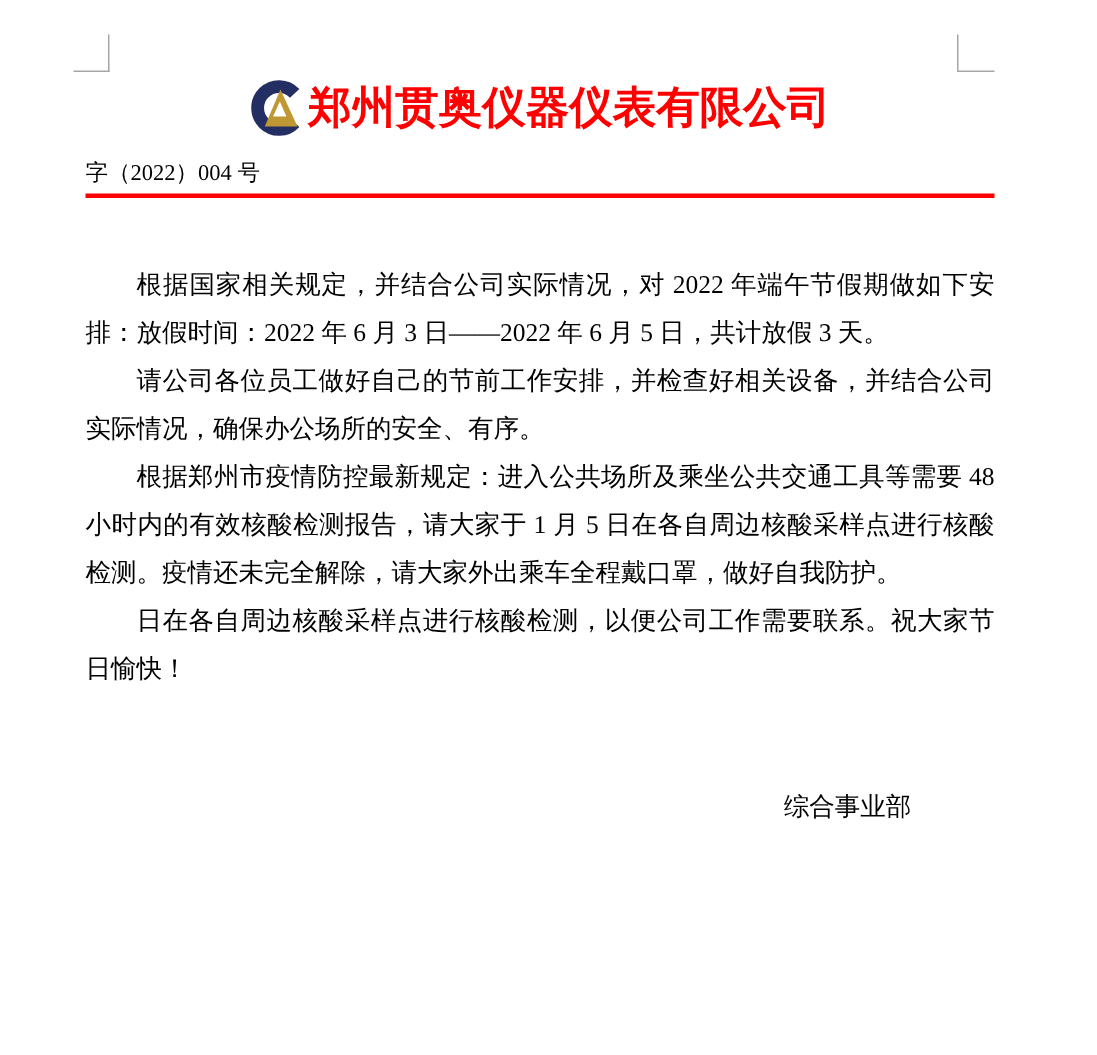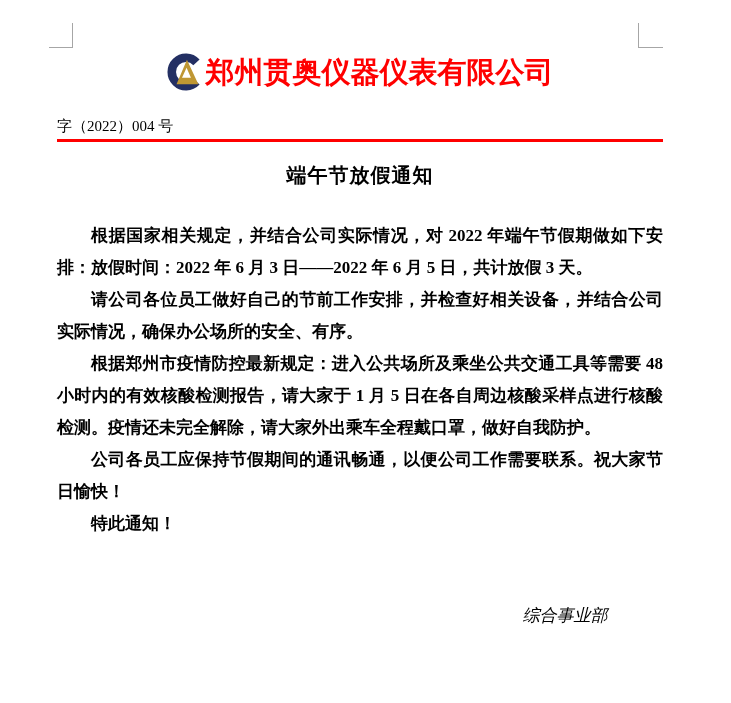--- a/index.html
+++ b/index.html
@@ -43,52 +43,51 @@
   .logo { width: 38px; height: 38px; flex: 0 0 auto; margin-right: 1px; }
   .company-name {
     font-size: 29px;
     font-weight: 700;
     color: var(--accent, #ff0000);
     letter-spacing: 0px;
     white-space: nowrap;
     line-height: 40px;
   }
   .doc-number-row {
-    margin-top: 25px;
+    margin-top: 15px;
     font-size: 15px;
     line-height: 19px;
     padding-bottom: 3px;
     border-bottom: 3px solid var(--accent, #ff0000);
   }
   .notice-title {
     margin-top: 20px;
     text-align: center;
     font-size: 20px;
     font-weight: 700;
     line-height: 26px;
     letter-spacing: 1px;
   }
-  .body-text { margin-top: 32px; font-weight: bold; }
+  .body-text { margin-top: 42px; }
   .body-text p {
     margin: 0;
     font-size: 17px;
     line-height: 32px;
     text-indent: 2em;
     text-align: justify;
     word-break: break-all;
   }
   .signature {
     margin-top: 60px;
     margin-left: auto;
     margin-right: 8px;
     width: 180px;
     text-align: center;
     font-size: 17px;
     line-height: 32px;
-    font-style: italic;
   }
   .sig-line { white-space: nowrap; }
 </style>
 </head>
 <body>
 
 <div class="page">
 
   <div class="mark-tl"></div>
   <div class="mark-tr"></div>
@@ -98,28 +97,26 @@
     <div class="header">
       <svg class="logo" viewBox="0 0 40 40" aria-hidden="true">
         <path d="M 31.0 9.8 A 15 15 0 1 0 31.0 30.2" fill="none" stroke="#232f63" stroke-width="9"></path>
         <path fill-rule="evenodd" d="M 21 7 L 33 33 L 10 33 Z  M 20.6 15.5 L 25.2 26 L 15.8 26 Z" fill="#bf9733"></path>
       </svg>
       <div class="company-name">郑州贯奥仪器仪表有限公司</div>
     </div>
 
     <div class="doc-number-row">字（2022）004 号</div>
 
-    <div class="notice-title">端午节放假通知</div>
 
     <div class="body-text">
       <p>根据国家相关规定，并结合公司实际情况，对 2022 年端午节假期做如下安排：放假时间：2022 年 6 月 3 日——2022 年 6 月 5 日，共计放假 3 天。</p>
       <p>请公司各位员工做好自己的节前工作安排，并检查好相关设备，并结合公司实际情况，确保办公场所的安全、有序。</p>
       <p>根据郑州市疫情防控最新规定：进入公共场所及乘坐公共交通工具等需要 48 小时内的有效核酸检测报告，请大家于 1 月 5 日在各自周边核酸采样点进行核酸检测。疫情还未完全解除，请大家外出乘车全程戴口罩，做好自我防护。</p>
-      <p>公司各员工应保持节假期间的通讯畅通，以便公司工作需要联系。祝大家节日愉快！</p>
-      <p>特此通知！</p>
+      <p>日在各自周边核酸采样点进行核酸检测，以便公司工作需要联系。祝大家节日愉快！</p>
     </div>
 
     <div class="signature">
       <div class="sig-line">综合事业部</div>
     </div>
 
   </div>
 </div>
 
 </body></html>

